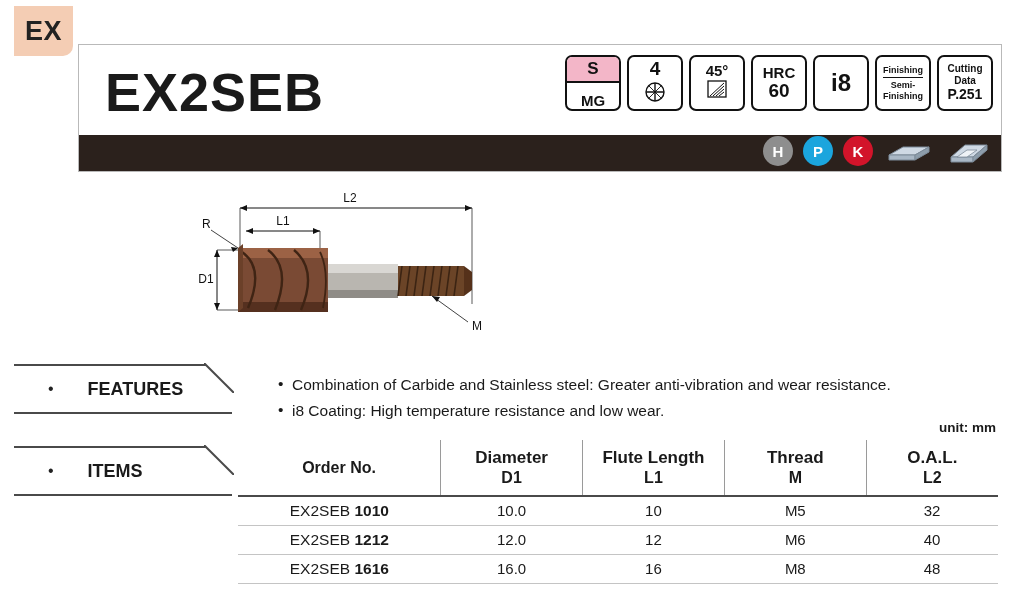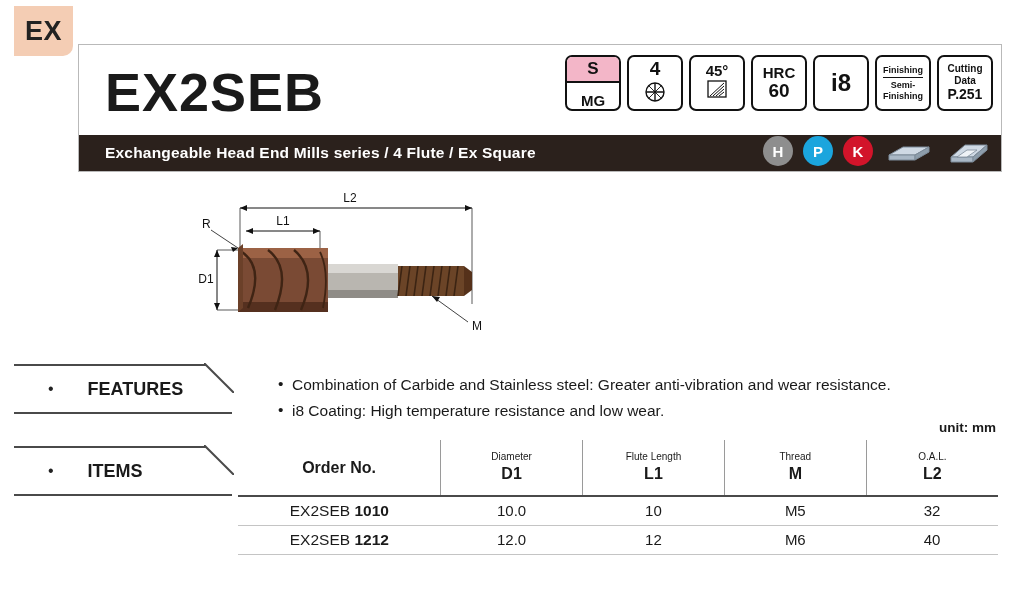--- a/index.html
+++ b/index.html
@@ -187,21 +187,21 @@
   .items-table th {
     border-bottom: 2px solid #4a4a4a;
     border-left: 1px solid #9a9a9a;
     height: 56px;
     font-size: 14px; font-weight: bold; color: #1a1a1a;
     vertical-align: middle;
     padding: 2px 4px;
     line-height: 1.25;
   }
   .items-table th:first-child { border-left: none; }
-  .items-table th .sm { font-weight: normal; font-size: 10px; display: block; }
+  .items-table th .sm { font-weight: bold; font-size: 17px; display: block; }
   .items-table th .bg { font-weight: bold; font-size: 16px; display: block; }
   .items-table th.order { font-size: 16px; }
   .items-table td {
     height: 29px;
     border-bottom: 1px solid #c4c4c4;
     text-align: center;
     font-size: 15px; color: #1a1a1a;
   }
   .items-table td.order { font-size: 15.5px; }
   .items-table td.order b { font-weight: bold; }
@@ -271,21 +271,20 @@
         <div class="badge badge-cut">
           <div>Cutting</div>
           <div>Data</div>
           <div class="p">P.251</div>
         </div>
 
       </div>
     </div>
 
     <div class="header-bar">
-      <div class="sub">Exchangeable Head End Mills series  /  4 Flute  /  Ex Square</div>
 
       <div class="matbadges">
         <div class="circ h">
           <span>H</span>
         </div>
         <div class="circ p">
           <span>P</span>
         </div>
         <div class="circ k">
           <span>K</span>
@@ -426,16 +425,23 @@
         <td>M5</td>
         <td>32</td>
       </tr>
       <tr>
         <td class="order"><span>EX2SEB </span><b>1212</b></td>
         <td>12.0</td>
         <td>12</td>
         <td>M6</td>
         <td>40</td>
       </tr>
+      <tr>
+        <td class="order"><span>EX2SEB </span><b>1616</b></td>
+        <td>16.0</td>
+        <td>16</td>
+        <td>M8</td>
+        <td>48</td>
+      </tr>
     </tbody>
   </table>
 
 </div>
 
 </body></html>

